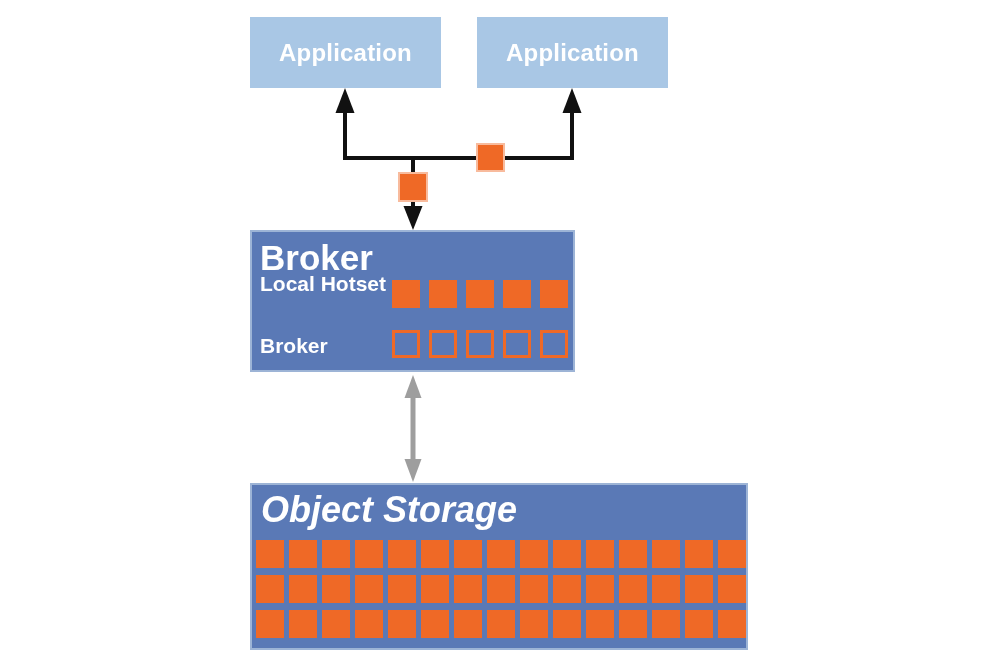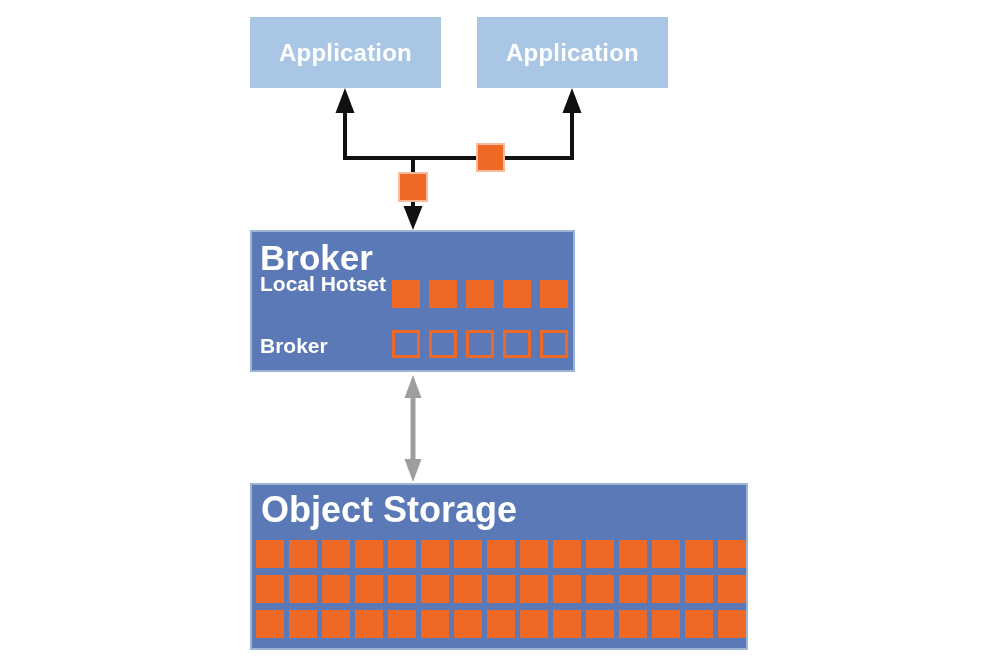--- a/index.html
+++ b/index.html
@@ -80,21 +80,21 @@
     width: 28px;
     height: 28px;
     box-sizing: border-box;
   }
   .sq.filled { background: var(--orange, #ef6926); }
   .sq.outlined {
     background: transparent;
     border: 3px solid var(--orange, #ef6926);
   }
 
-  #object-storage-panel { left: 250px; top: 483px; width: 498px; height: 167px; }
+  #object-storage-panel { left: 250px; top: 483px; width: 498px; height: 167px; font-style: italic; }
   #object-storage-title {
     position: absolute;
     left: 9px; top: 4px;
     font-size: 36px;
     font-weight: bold;
   }
   #object-storage-grid {
     position: absolute;
     left: 4px; top: 55px;
     display: grid;

